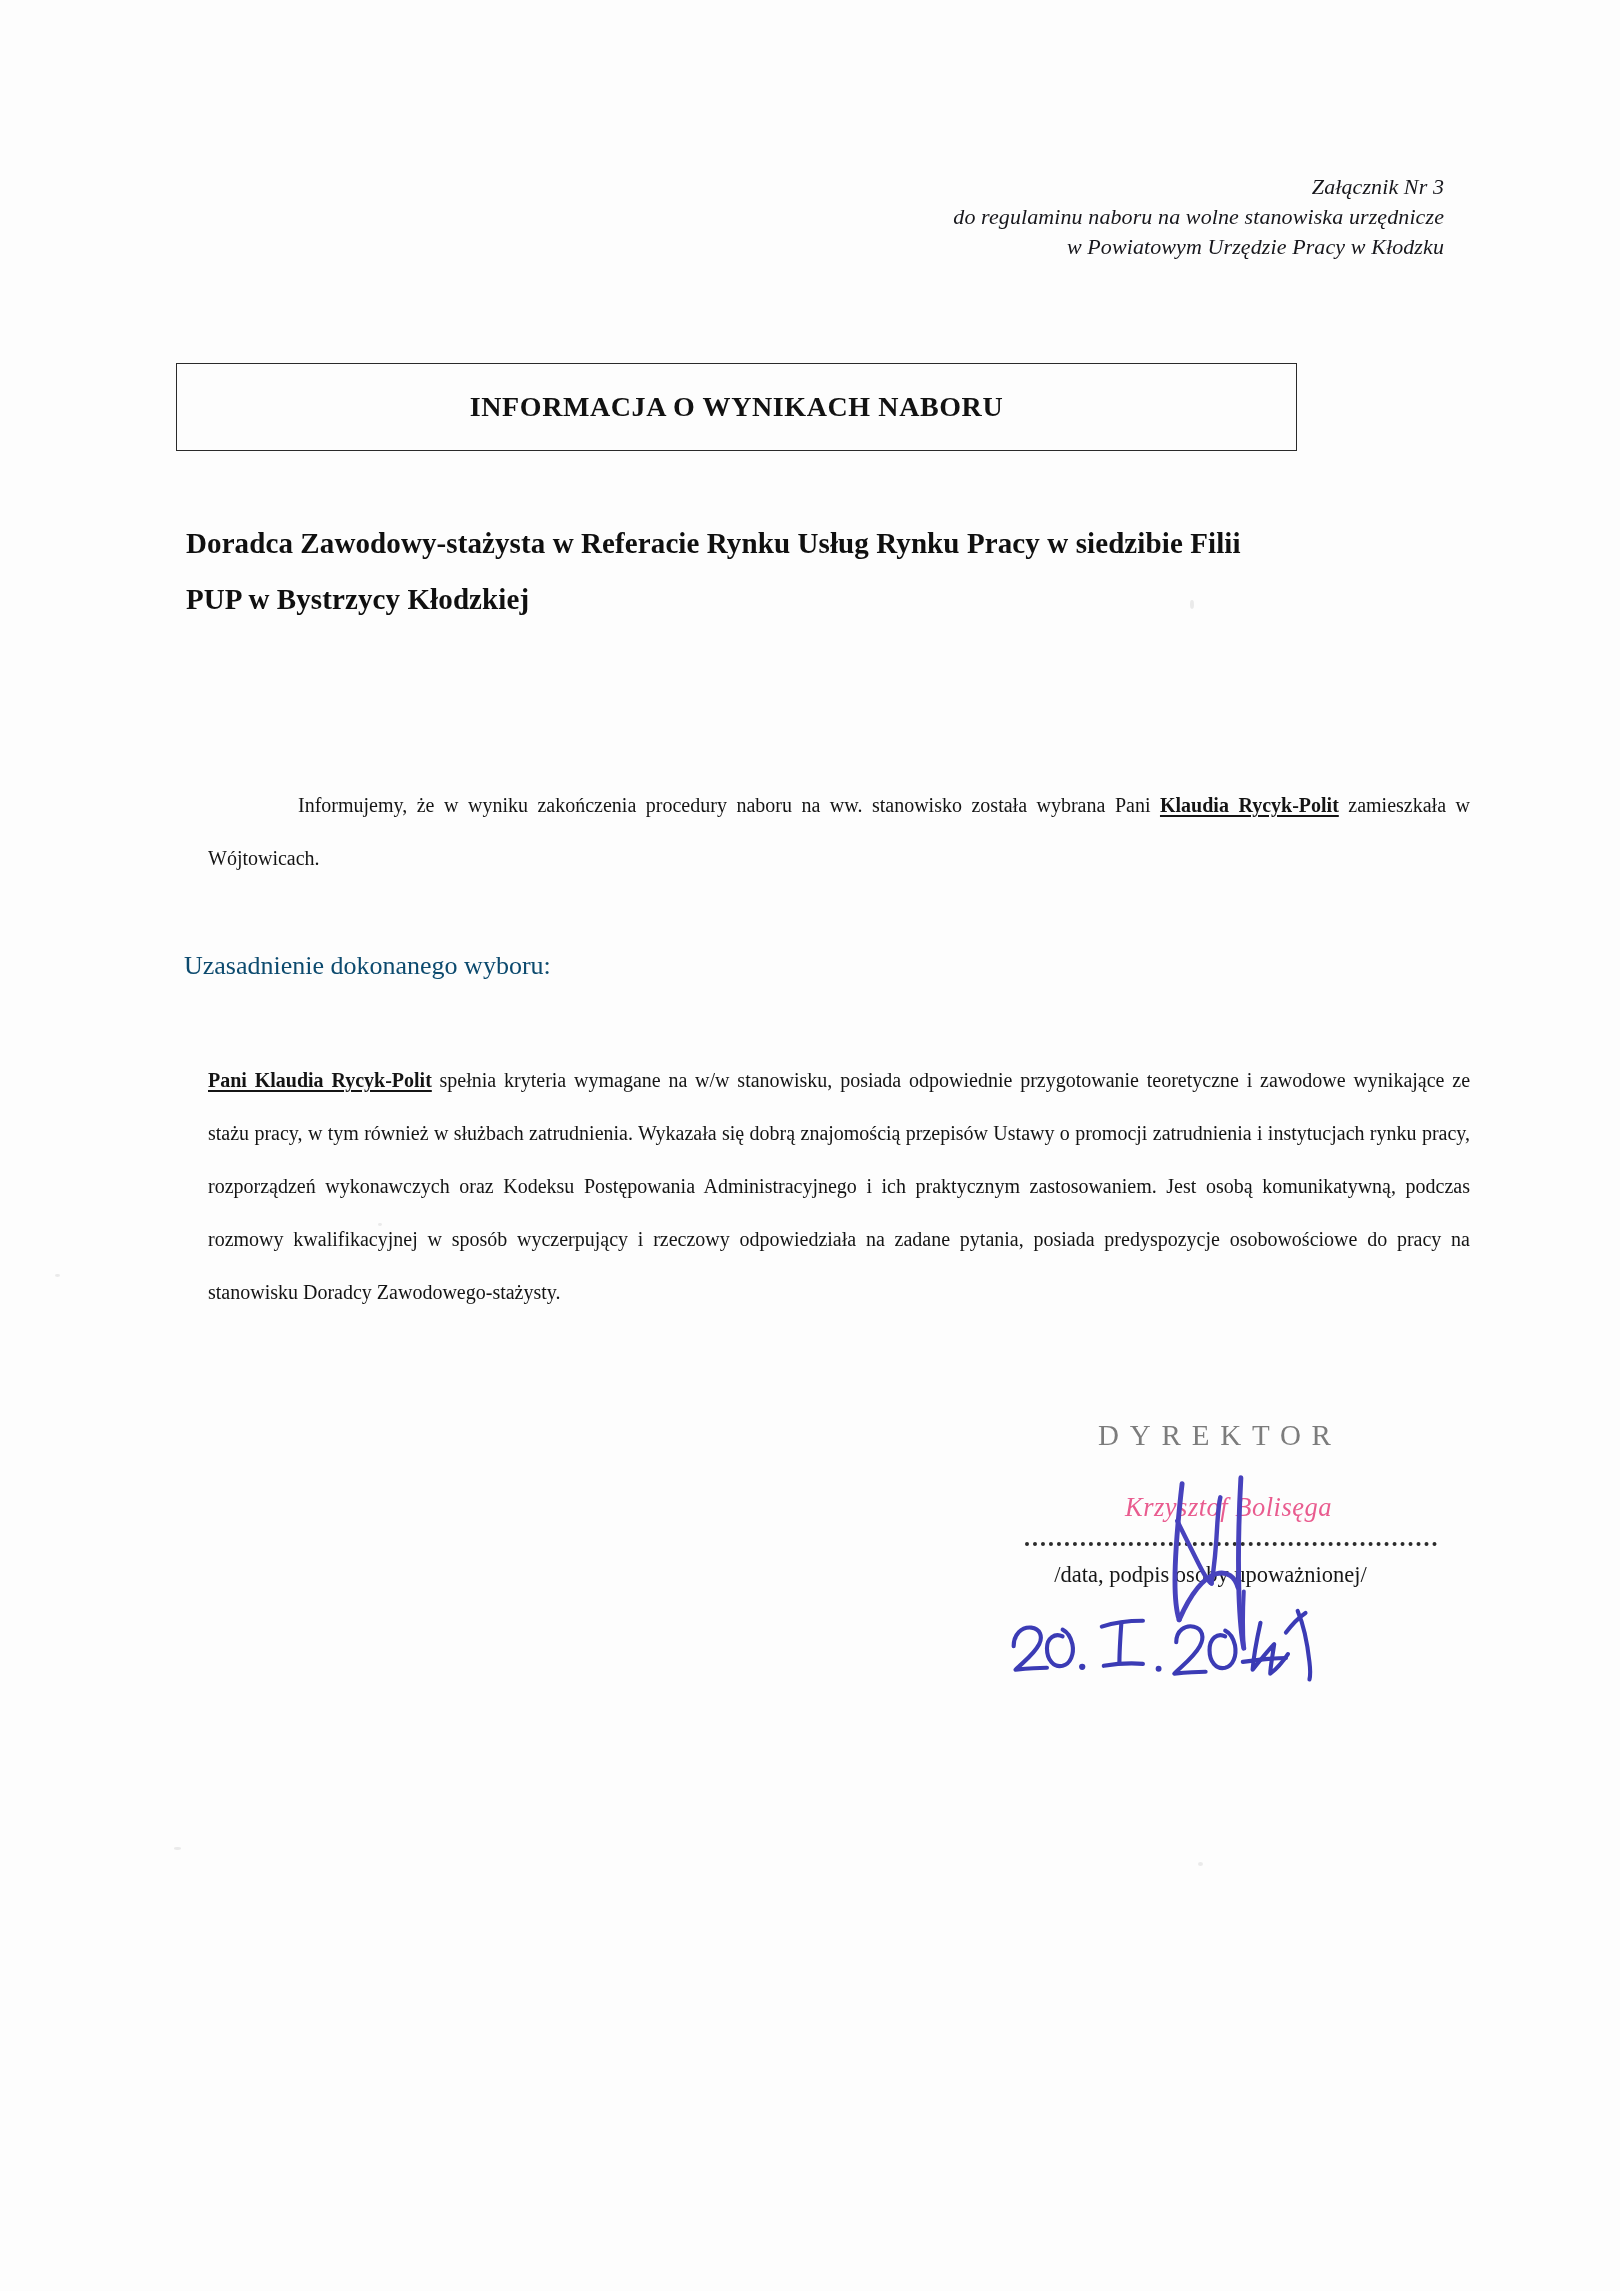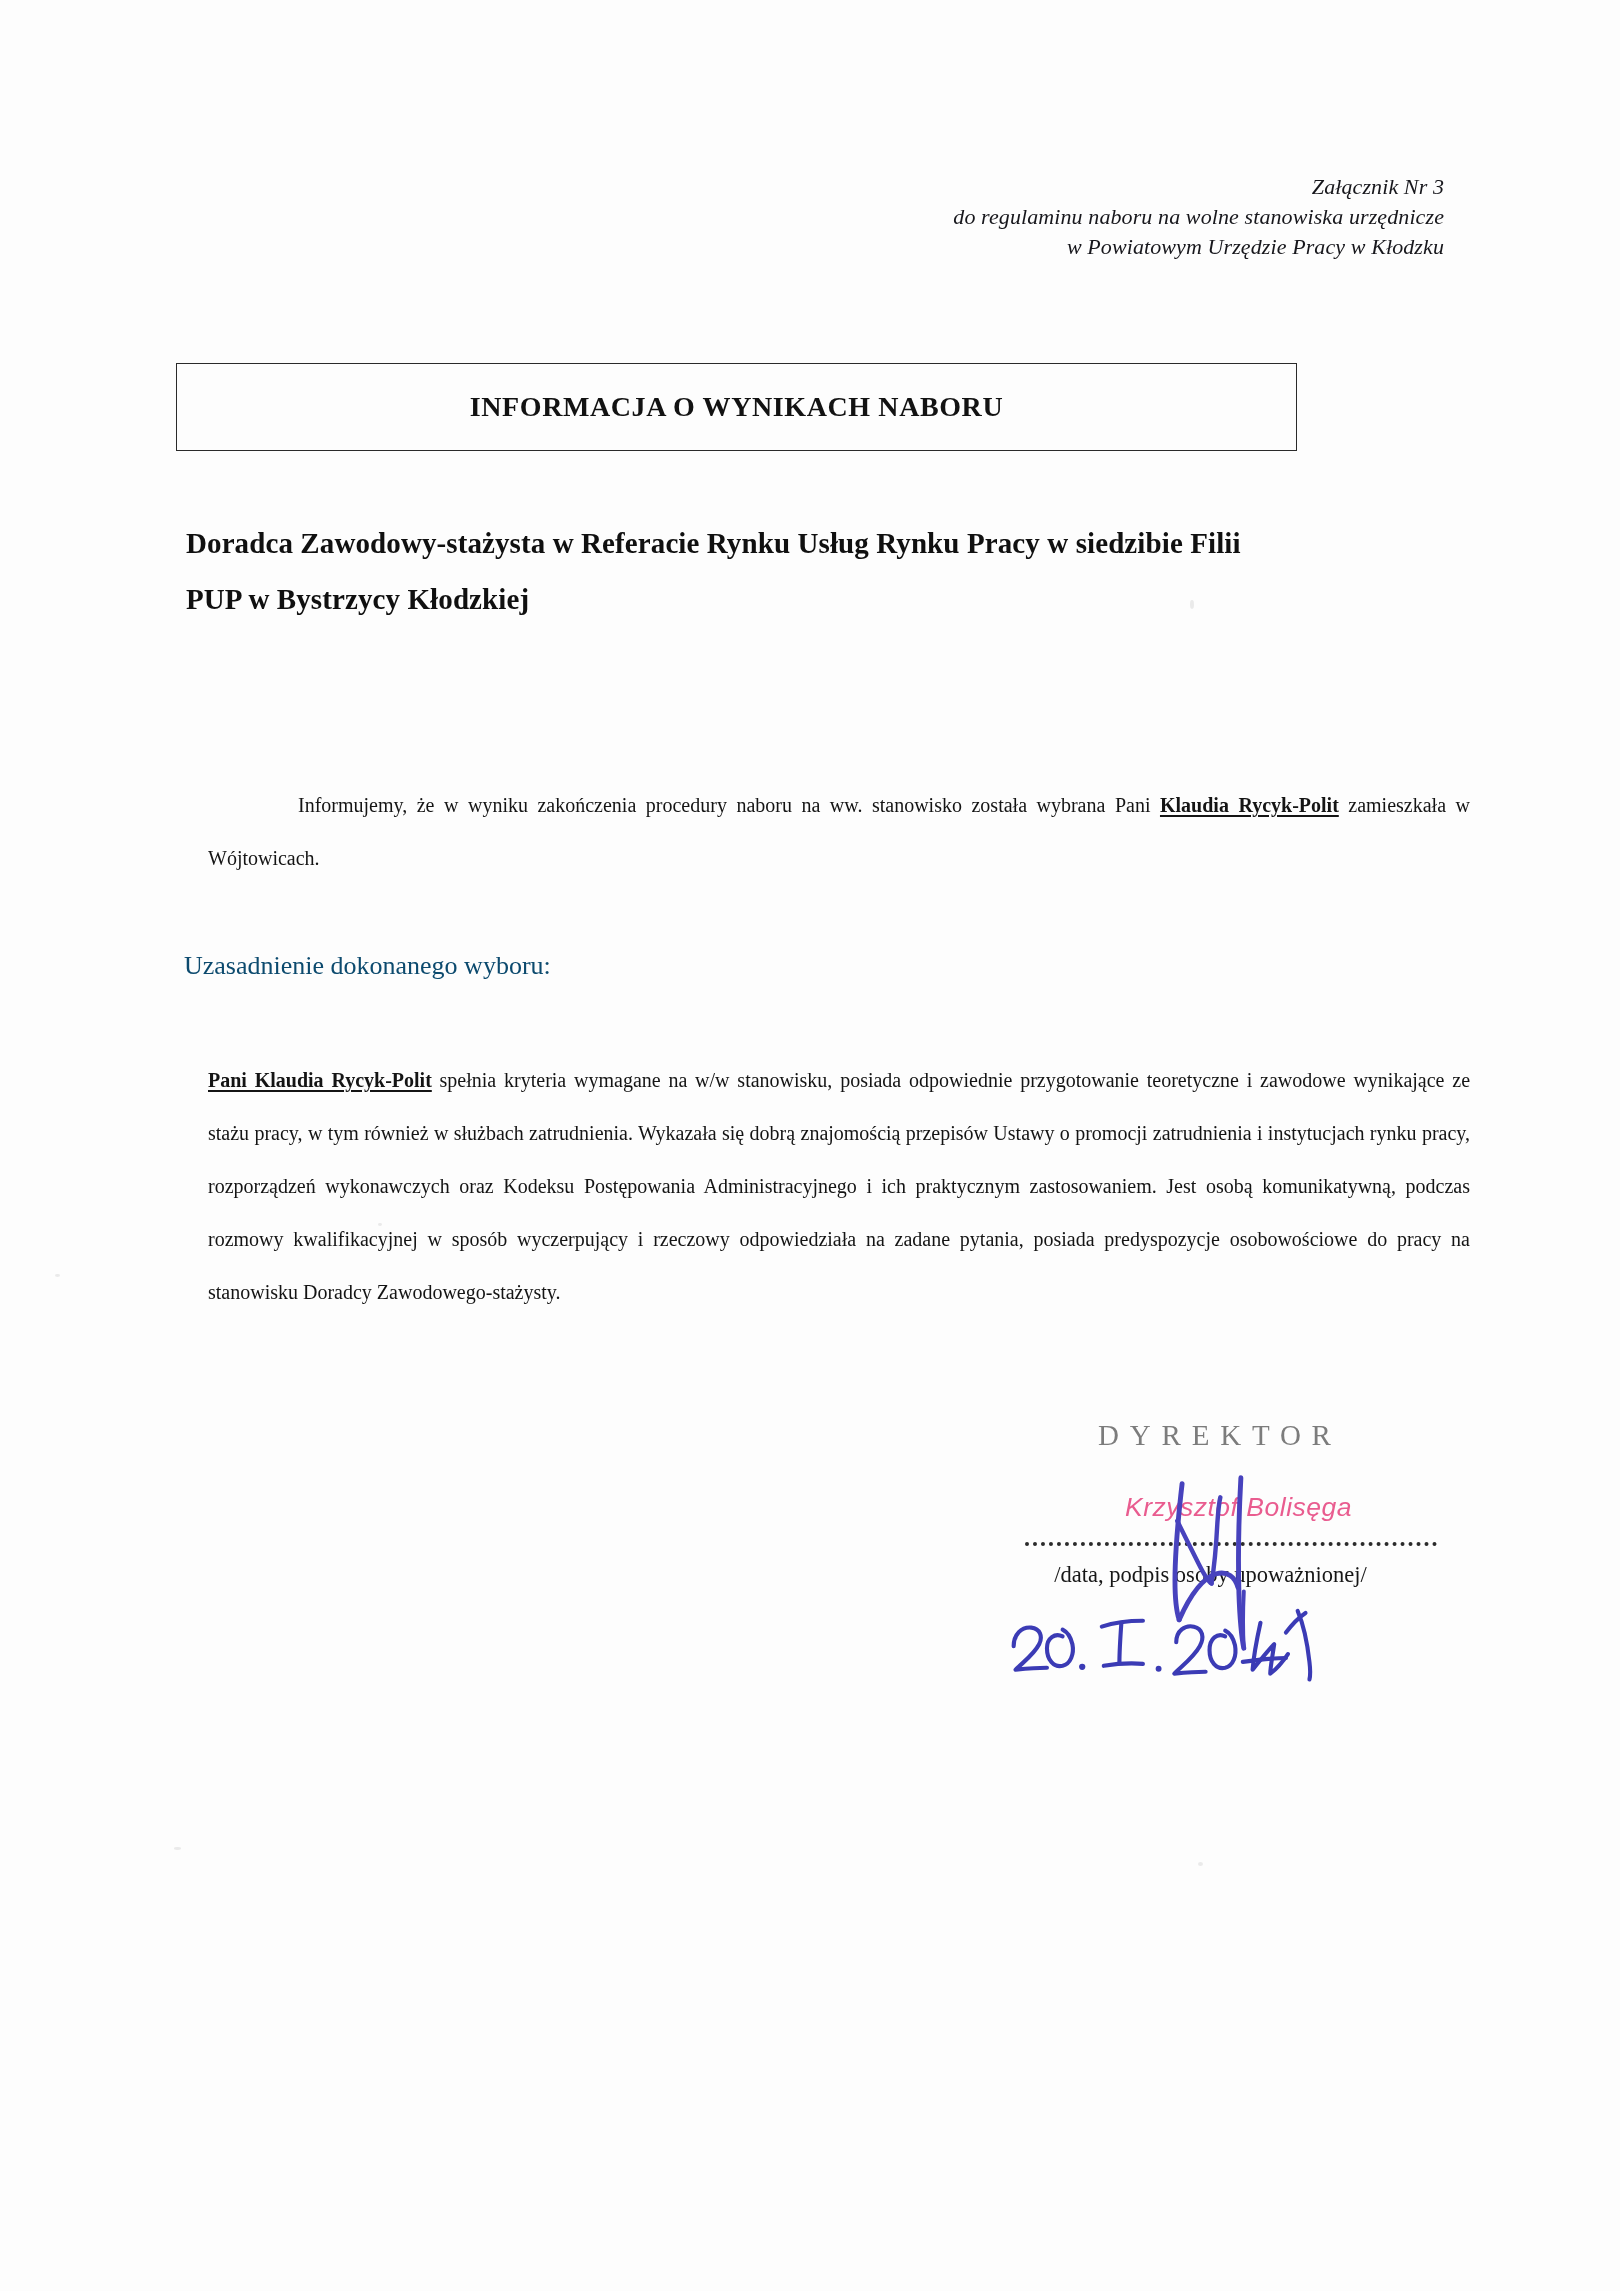--- a/index.html
+++ b/index.html
@@ -127,21 +127,21 @@
     font-family: "Liberation Serif", "DejaVu Serif", serif;
     opacity: 0.93;
   }
   .stamp-name {
     position: absolute;
     left: 145px;
     top: 73px;
     font-size: 26.5px;
     font-style: italic;
     color: #e8548a;
-    font-family: Liberation Sans, sans-serif;
+    font-family: Liberation Serif, serif;
     letter-spacing: 0.5px;
     opacity: 0.95;
   }
   .dotted-line {
     position: absolute;
     left: 45px;
     top: 123px;
     width: 412px;
     border-bottom: 4.4px dotted #2b2b2b;
   }

